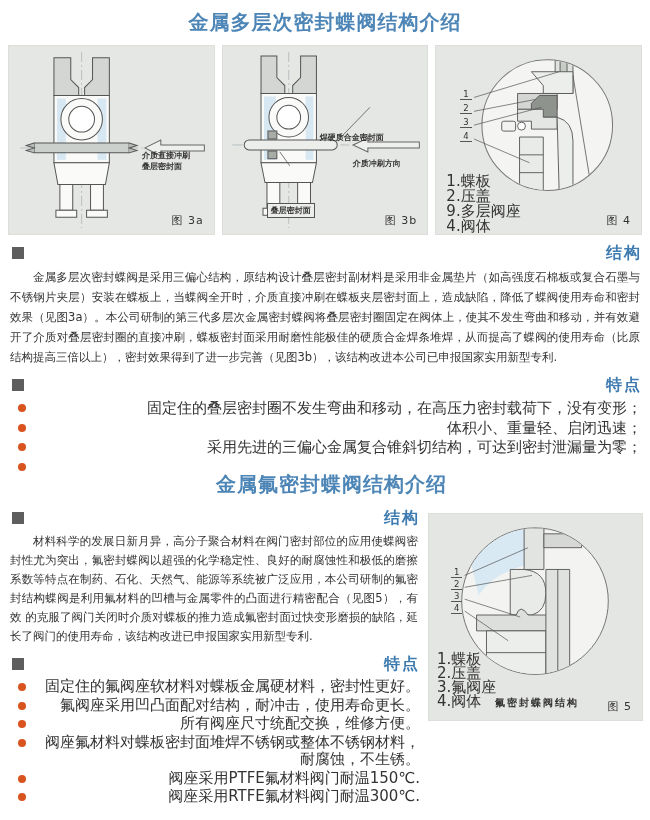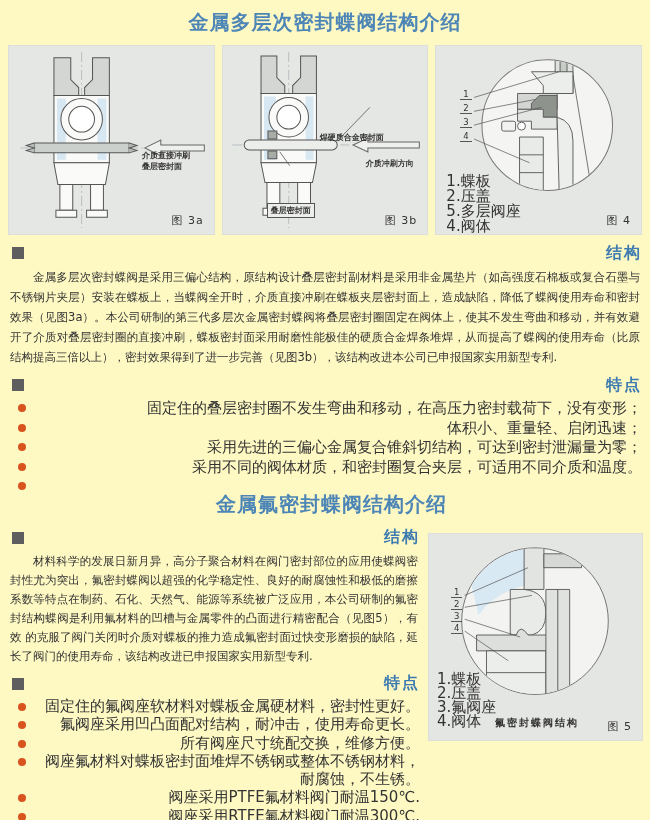--- a/index.html
+++ b/index.html
@@ -1,17 +1,17 @@
 <!DOCTYPE html>
 <html><head>
 <meta charset="utf-8">
 <style>
   html,body{margin:0;padding:0;}
   body{font-family:"DejaVu Sans","Liberation Sans",sans-serif;background:#e9e9e6;}
-  .page{position:relative;width:650px;height:820px;margin:0 auto;background:#fef9c3;overflow:hidden;box-sizing:border-box;}
+  .page{position:relative;width:650px;height:820px;margin:0 auto;background:#ffffff;overflow:hidden;box-sizing:border-box;}
   .doc-title{text-align:center;font-size:20px;font-weight:bold;color:#4d86b6;padding-top:9px;letter-spacing:1px;}
   .fig-row{display:flex;gap:7px;margin:9px 8px 0 8px;height:190px;}
   .fig-panel{position:relative;flex:1;background:#e5e7e4;border:1px solid #dcdeda;box-sizing:border-box;overflow:hidden;}
   .fig-panel svg{position:absolute;left:0;top:0;width:100%;height:100%;}
   .fig-caption{position:absolute;right:10px;bottom:6px;font-size:11px;color:#333;letter-spacing:1px;}
   .fig-label{position:absolute;font-size:8px;font-weight:bold;color:#333;line-height:11px;white-space:nowrap;margin-top:36px;}
   .fig-label.boxed{border:1px solid #555;padding:1px 3px;background:#eceeeb;}
   .callout-num{position:absolute;font-size:8.5px;color:#333;border-bottom:1px solid #555;padding:0 3px;line-height:10px;}
   .fig-legend{position:absolute;font-size:15px;color:#333;line-height:15px;}
   .fig-subcaption{position:absolute;font-size:10px;font-weight:bold;color:#333;letter-spacing:2px;}
@@ -91,21 +91,21 @@
           <rect x="43" y="138" width="13" height="26" fill="#fafaf8"></rect>
           <rect x="74" y="138" width="13" height="26" fill="#fafaf8"></rect>
           <rect x="39" y="164" width="21" height="7" fill="#fafaf8"></rect>
           <rect x="70" y="164" width="21" height="7" fill="#fafaf8"></rect>
           <line x1="147" y1="62" x2="116" y2="94" stroke-width="0.8"></line>
           <line x1="66" y1="121" x2="56" y2="107" stroke-width="0.8"></line>
           <path d="M130,100 L145,93 L145,97 L197,97 L197,103 L145,103 L145,107 Z" fill="#eef0ed" stroke="#666"></path>
         </g>
       </svg>
       <div class="fig-label" style="left:97px;top:50px;">焊硬质合金密封面</div>
-      <div class="fig-label" style="left:143px;top:76px;">介质冲刷方向</div>
+      <div class="fig-label" style="left:130px;top:76px;">介质冲刷方向</div>
       <div class="fig-label boxed" style="left:44px;top:121px;">叠层密封面</div>
       <div class="fig-caption">图 3b</div>
     </div>
 
     <div class="fig-panel">
       <svg viewBox="0 0 206 190">
         <defs>
             <clipPath id="c4">
               <circle cx="112" cy="80" r="65.5"></circle>
             </clipPath>
@@ -133,21 +133,21 @@
           <line x1="38" y1="94" x2="94" y2="118"></line>
         </g>
       </svg>
       <span class="callout-num" style="left:24px;top:43px;">1</span>
       <span class="callout-num" style="left:24px;top:57px;">2</span>
       <span class="callout-num" style="left:24px;top:71px;">3</span>
       <span class="callout-num" style="left:24px;top:85px;">4</span>
       <div class="fig-legend" style="left:10px;top:128px;">
         <div>1.蝶板</div>
         <div>2.压盖</div>
-        <div>5.多层阀座</div>
+        <div>9.多层阀座</div>
         <div>4.阀体</div>
       </div>
       <div class="fig-caption">图 4</div>
     </div>
   </div>
 
   <div class="section">
     <div class="sec-head">
       <span class="sec-square"></span>
       <span class="sec-title">结构</span>
@@ -155,21 +155,20 @@
     <p class="para">金属多层次密封蝶阀是采用三偏心结构，原结构设计叠层密封副材料是采用非金属垫片（如高强度石棉板或复合石墨与不锈钢片夹层）安装在蝶板上，当蝶阀全开时，介质直接冲刷在蝶板夹层密封面上，造成缺陷，降低了蝶阀使用寿命和密封效果（见图3a）。本公司研制的第三代多层次金属密封蝶阀将叠层密封圈固定在阀体上，使其不发生弯曲和移动，并有效避开了介质对叠层密封圈的直接冲刷，蝶板密封面采用耐磨性能极佳的硬质合金焊条堆焊，从而提高了蝶阀的使用寿命（比原结构提高三倍以上），密封效果得到了进一步完善（见图3b），该结构改进本公司已申报国家实用新型专利.</p>
 
     <div class="sec-head">
       <span class="sec-square"></span>
       <span class="sec-title">特点</span>
     </div>
     <ul class="feat-list">
       <li><span class="dot"></span><span>固定住的叠层密封圈不发生弯曲和移动，在高压力密封载荷下，没有变形；</span></li>
       <li><span class="dot"></span><span>体积小、重量轻、启闭迅速；</span></li>
       <li><span class="dot"></span><span>采用先进的三偏心金属复合锥斜切结构，可达到密封泄漏量为零；</span></li>
-      <li><span class="dot"></span><span>采用不同的阀体材质，和密封圈复合夹层，可适用不同介质和温度。</span></li>
       <li><span class="dot"></span></li>
     </ul>
   </div>
 
   <div class="doc-title title2">金属氟密封蝶阀结构介绍</div>
 
   <div class="sec2">
     <div class="sec2-left">
       <div class="sec-head">
         <span class="sec-square"></span>

